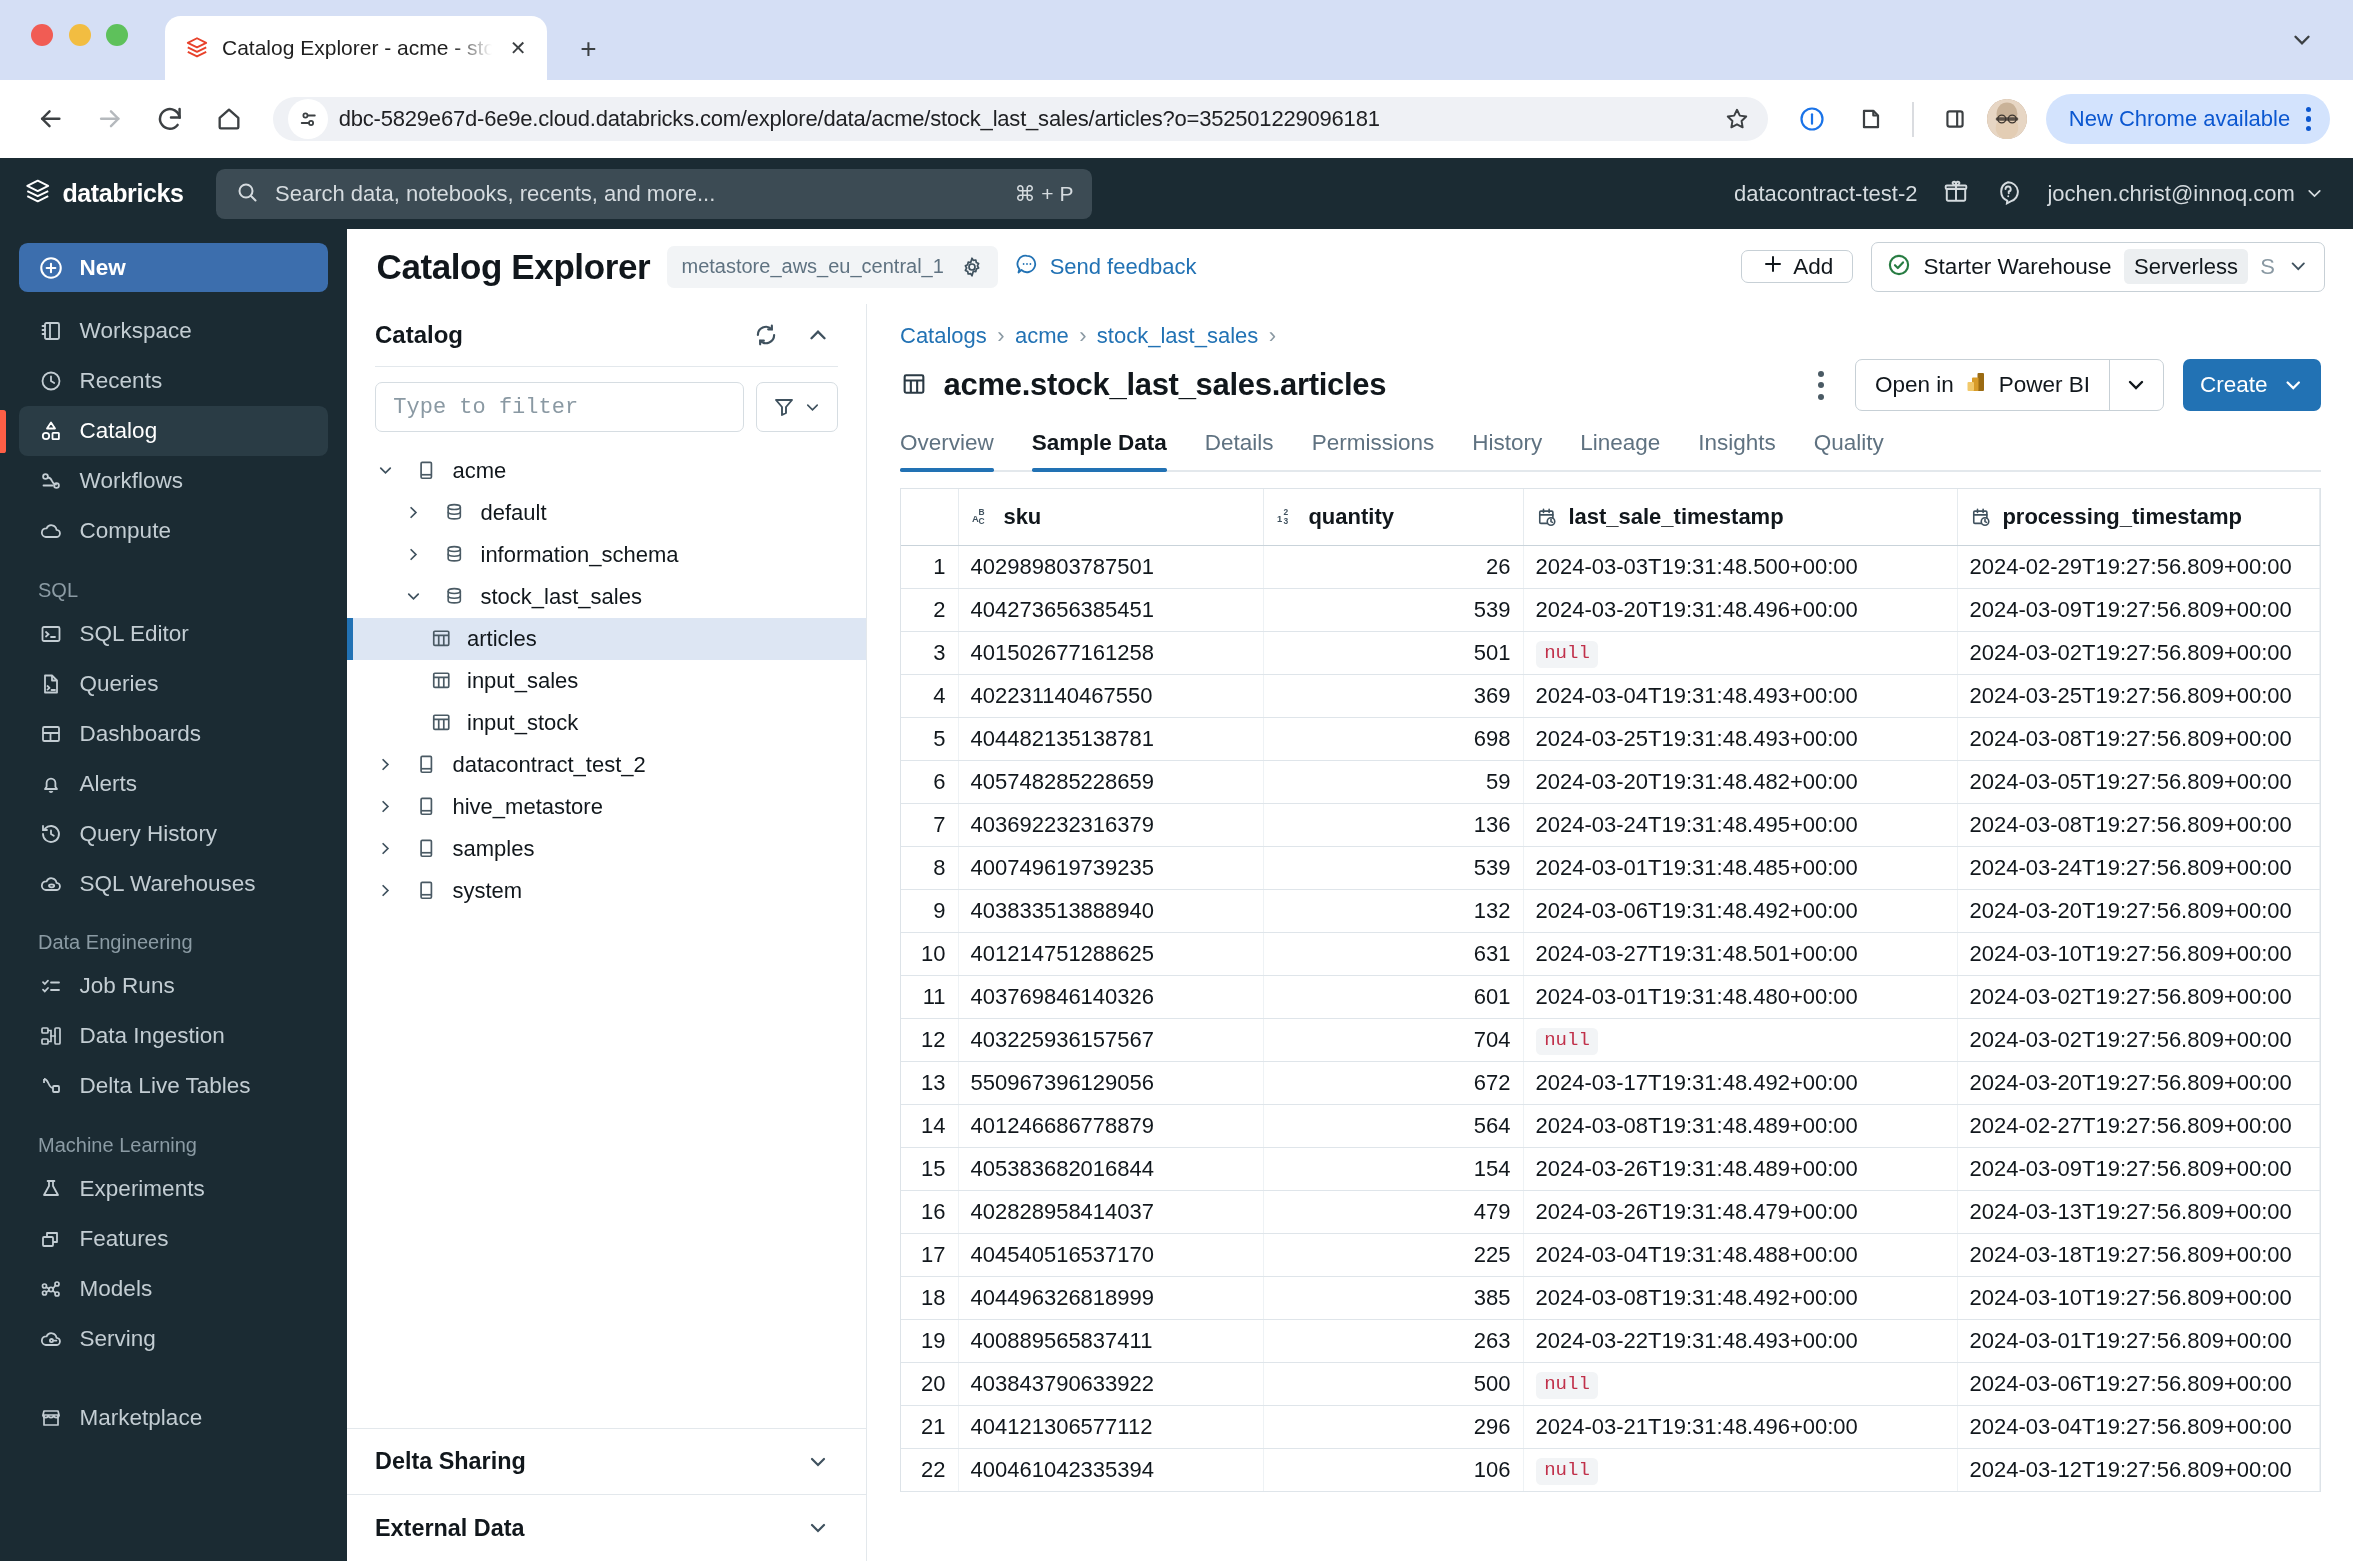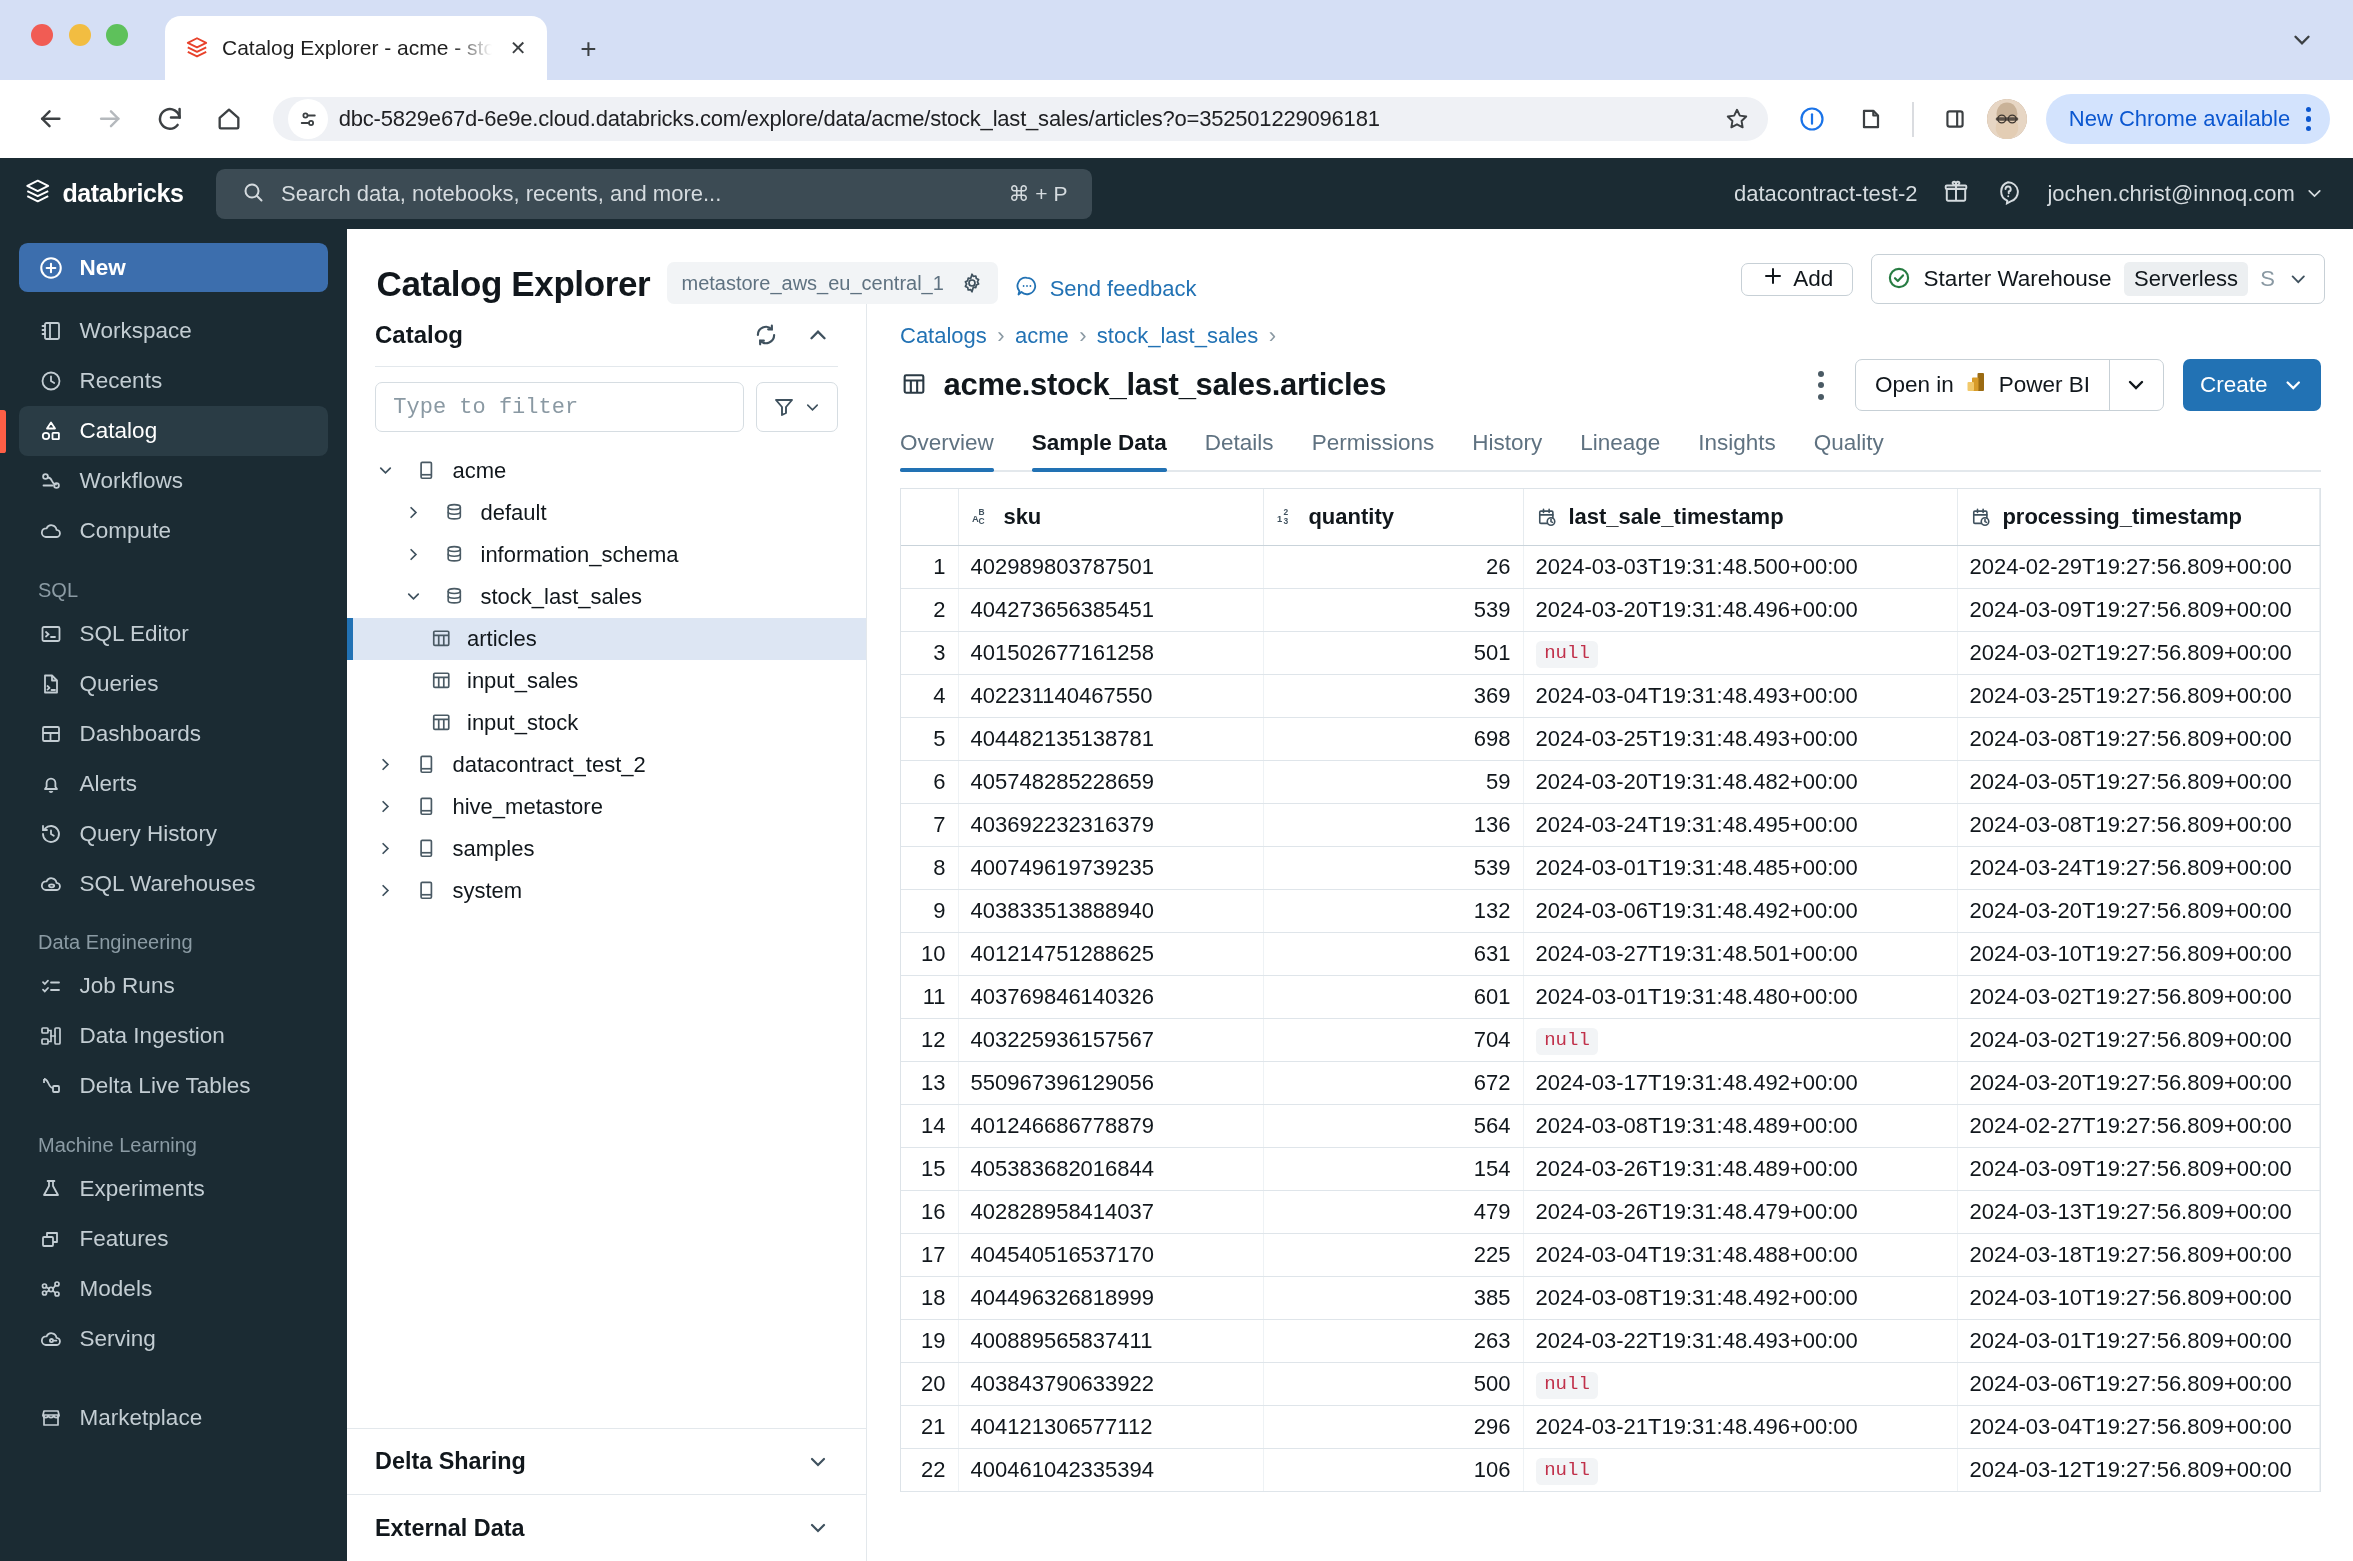--- a/index.html
+++ b/index.html
@@ -118,21 +118,21 @@
   .db-topbar {
     height: 71px; background: #1b2b33;
     display: flex; align-items: center;
     padding: 0 29.5px 0 22.5px; gap: 0;
   }
   .db-logo { display: flex; align-items: center; gap: 10.4px; flex: 0 0 auto; }
   .db-logo-text { color: #fff; font-size: 25px; font-weight: 700; letter-spacing: -0.4px; }
   .db-search {
     width: 876px; height: 50px; margin-left: 33px;
     background: #3c4b54; border-radius: 8.7px;
-    display: flex; align-items: center; padding: 0 25px; gap: 15.6px;
+    display: flex; align-items: center; padding: 0 19px; gap: 15.6px;
     flex: 0 0 auto;
   }
   .db-search-ph { flex: 1; color: #d5dbdf; font-size: 22px; }
   .db-search-kbd { color: #d5dbdf; font-size: 21px; }
   .db-right { margin-left: auto; display: flex; align-items: center; gap: 26px; }
   .db-workspace { color: #d5dbdf; font-size: 22px; }
   .db-user { color: #d5dbdf; font-size: 22px; display: flex; align-items: center; gap: 8.7px; }
 
   
   .app-body { display: flex; height: calc(1561px - 158px - 71px); }
@@ -162,21 +162,21 @@
   .nav-group {
     color: #8b9ba4; font-size: 20px;
     padding: 22.5px 38px 7px 38px;
   }
   .nav-icon { width: 26px; height: 26px; flex: 0 0 auto; display: flex; align-items: center; justify-content: center; }
 
   
   .main { flex: 1; background: #fff; display: flex; flex-direction: column; min-width: 0; }
 
   .page-header {
-    height: 75px; display: flex; align-items: flex-end;
+    height: 75px; display: flex; align-items: center;
     padding: 0 29.5px 0 29.5px; gap: 17.3px; flex: 0 0 auto;
   }
   .page-title { font-size: 35px; font-weight: 700; color: #11171c; letter-spacing: -0.4px; }
   .metastore-chip {
     display: flex; align-items: center;
     background: #f2f4f6; border-radius: 7px; height: 42px;
     padding: 0 8.7px 0 14px; gap: 10.4px;
   }
   .metastore-name { font-size: 20px; color: #5f7281; }
   .chip-gear { width: 35px; height: 35px; display: flex; align-items: center; justify-content: center; }

